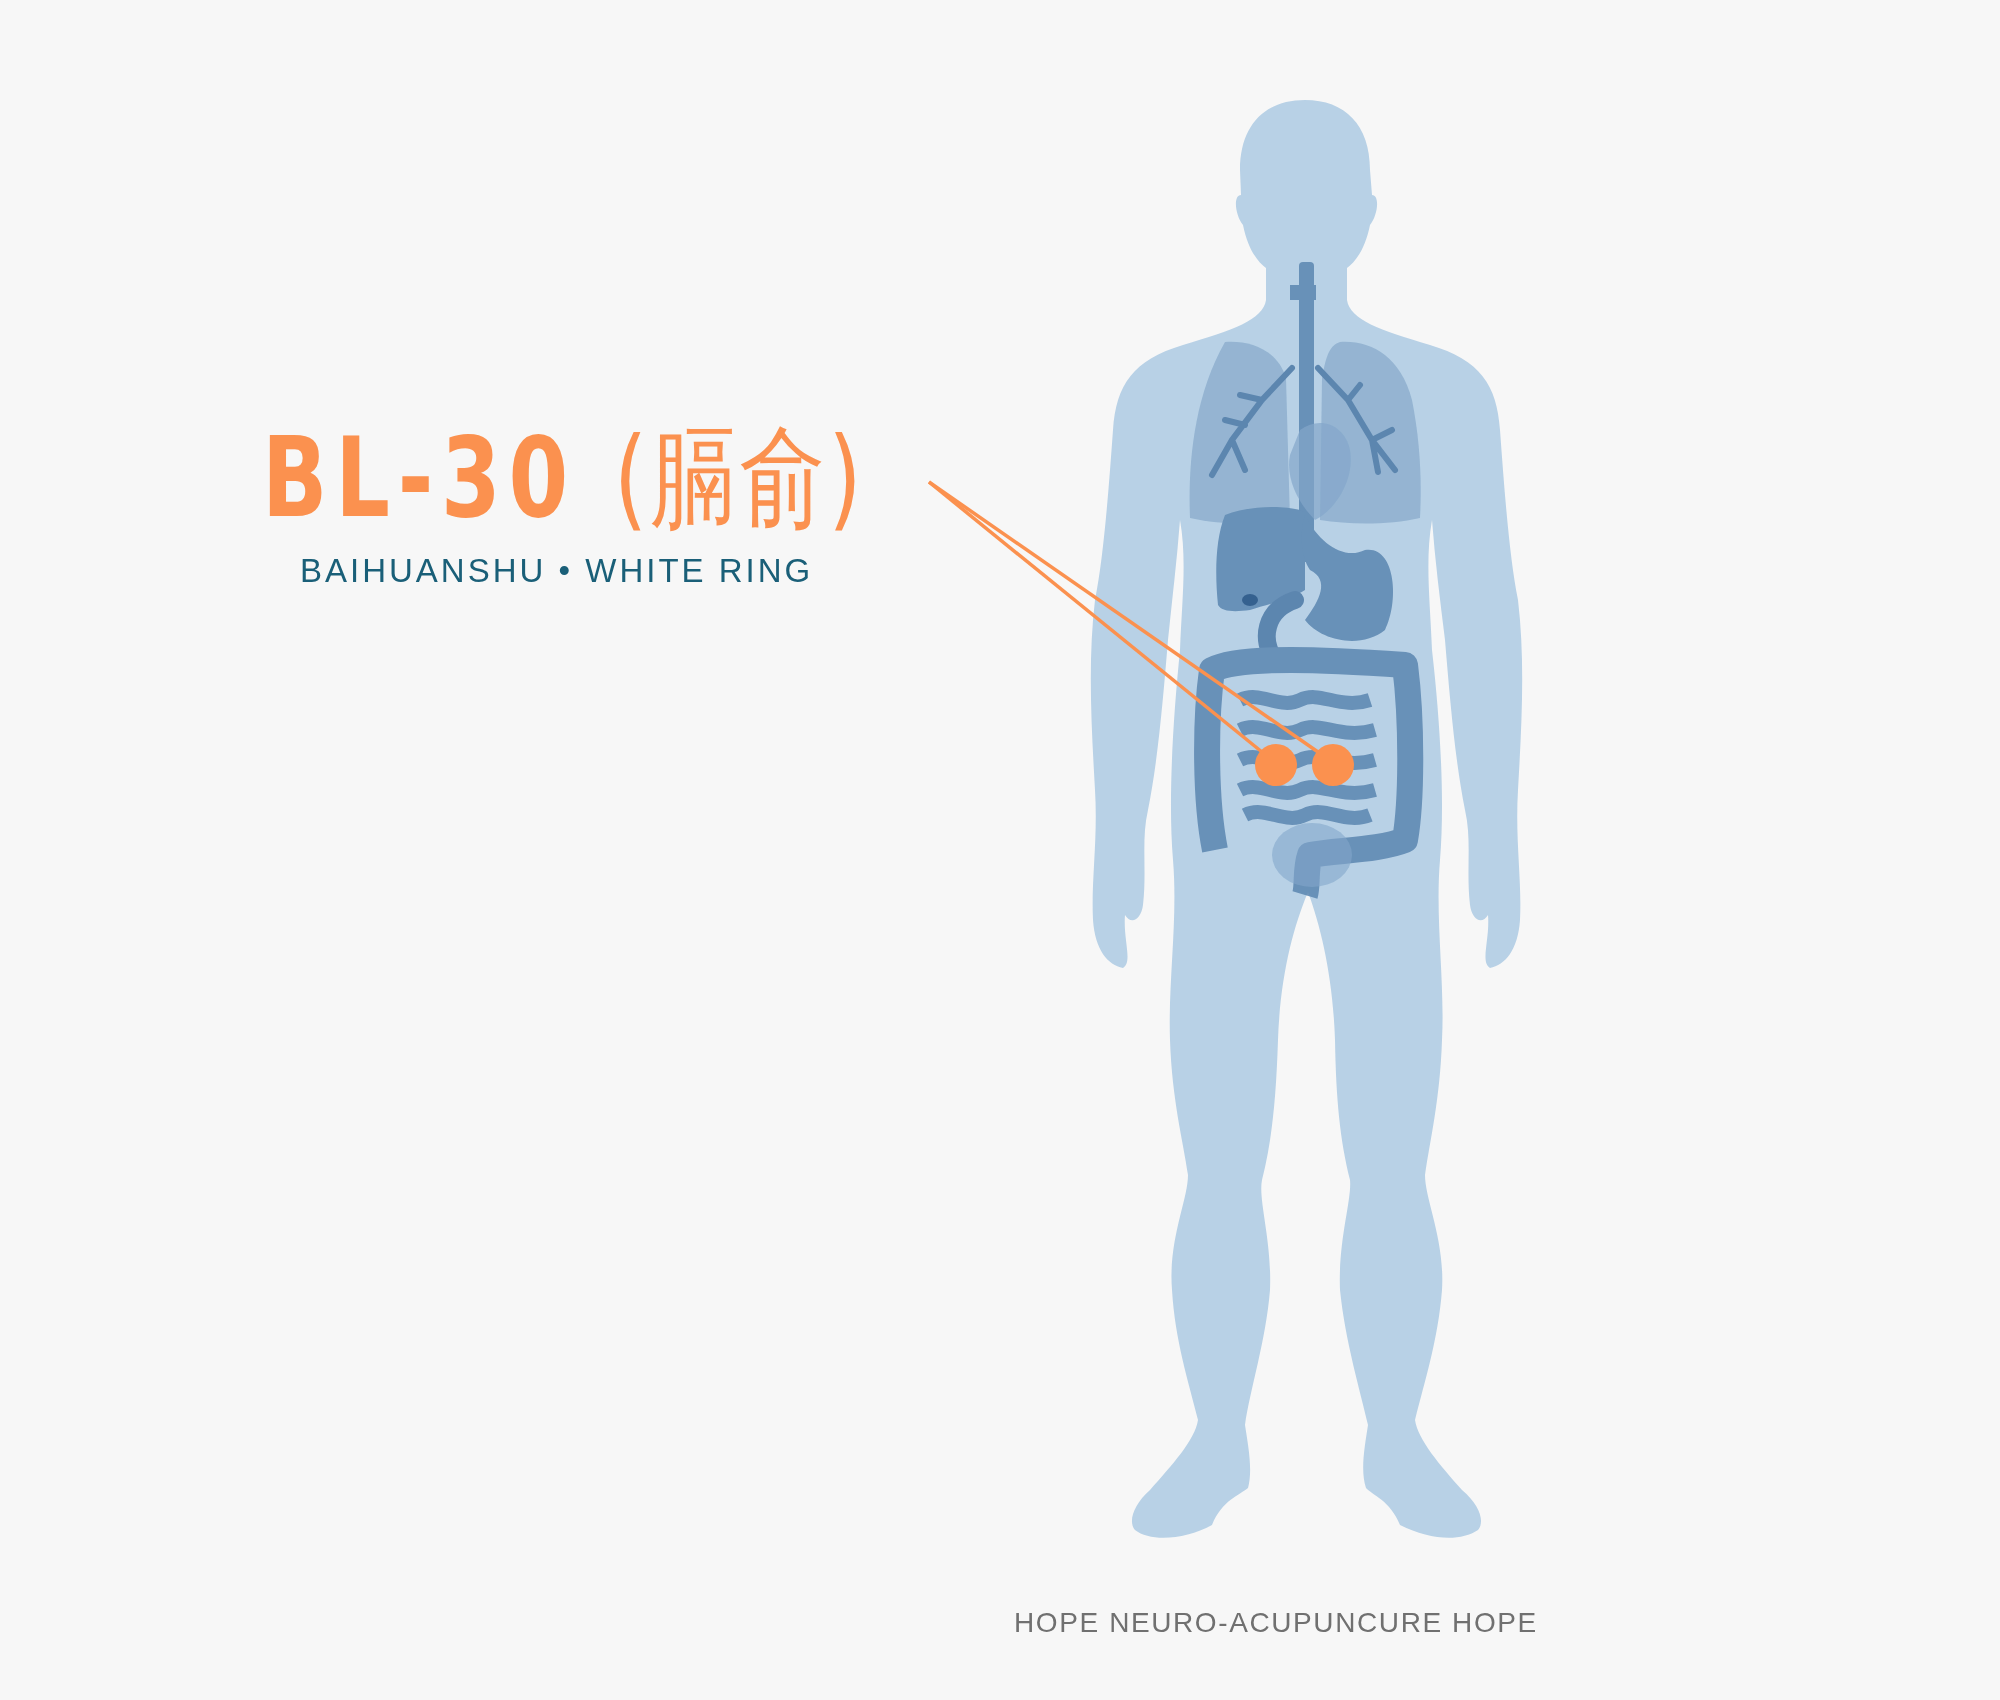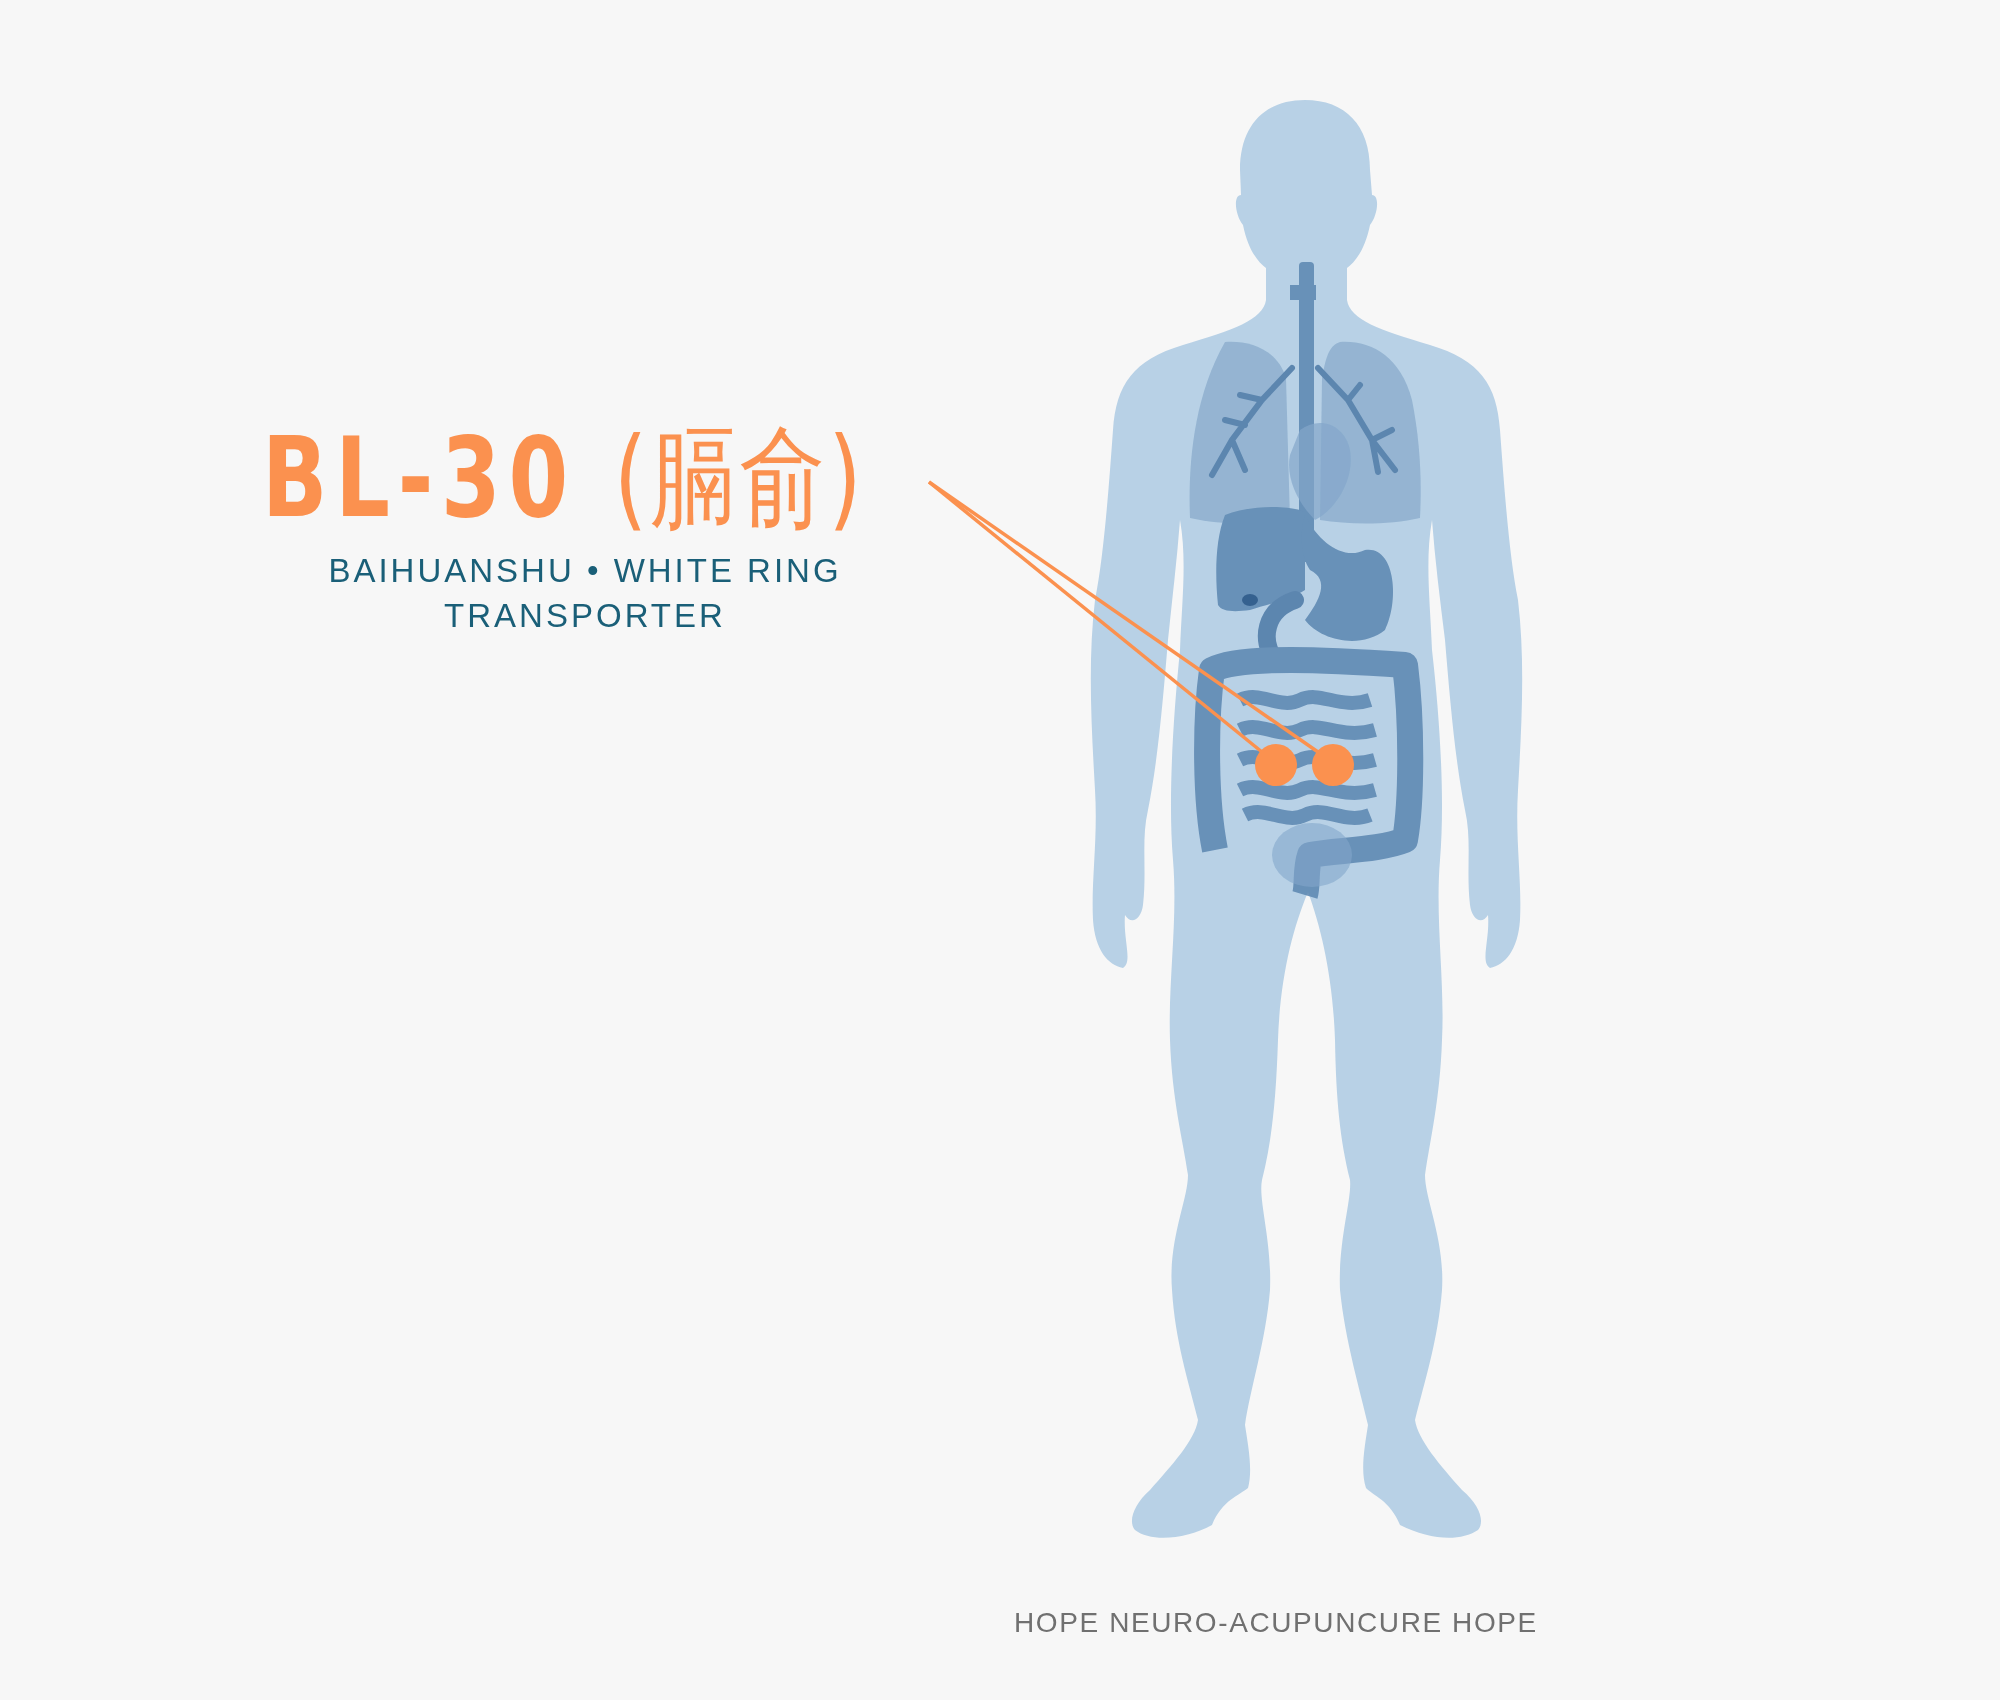--- a/index.html
+++ b/index.html
@@ -11,40 +11,39 @@
   .title {
     position: absolute; left: 262px; top: 418px;
     font-family: "DejaVu Sans", sans-serif; font-weight: bold;
     font-size: 110px; line-height: 120px; color: #fb914f;
     letter-spacing: 10px; white-space: nowrap;
     transform: scaleX(0.78); transform-origin: left top;
   }
   .title .cjk { font-weight: normal; letter-spacing: 4px; }
   .subtitle {
     position: absolute; left: 300px; top: 548px; width: 570px;
-    text-align: center; color: #1a5f78;
+    text-align: left; color: #1a5f78;
     font-size: 33px; line-height: 45px; letter-spacing: 3px;
   }
   .footer {
     position: absolute; left: 1014px; top: 1607px; width: 570px;
     color: #707070; font-size: 28px; letter-spacing: 1.6px; white-space: nowrap;
   }
   svg.figure { position: absolute; left: 0; top: 0; }
 </style>
 </head>
 <body>
 
 <div class="title">
   <span>BL-30</span>
   <span class="cjk">(膈俞)</span>
 </div>
 
 <div class="subtitle">
   <div>BAIHUANSHU • WHITE RING</div>
-  <div>TRANSPORTER</div>
 </div>
 
 <svg class="figure" width="2000" height="1700" viewBox="0 0 2000 1700">
 
   <g fill="#b8d1e6">
 
     <path d="M1305,100 C1345,100 1370,125 1370,170 L1372,195 C1380,195 1378,215 1370,225 C1365,250 1355,262 1347,268 L1347,300 C1350,320 1380,330 1430,345 C1480,360 1497,385 1500,430 C1505,500 1510,560 1518,600 C1525,660 1522,720 1518,790 C1515,840 1522,880 1520,920 C1518,950 1505,965 1490,968 C1480,962 1490,940 1488,915 C1482,925 1472,920 1470,905 C1466,870 1472,840 1465,810 C1455,760 1450,700 1445,640 C1440,600 1435,560 1432,520 C1425,560 1430,600 1432,650 C1440,720 1445,800 1440,860 C1435,920 1445,980 1442,1040 C1440,1100 1430,1140 1425,1175 C1425,1200 1445,1240 1442,1290 C1438,1340 1425,1380 1415,1420 C1418,1440 1440,1465 1462,1490 C1480,1505 1485,1522 1478,1530 C1460,1542 1430,1540 1400,1525 C1390,1500 1372,1495 1366,1488 C1360,1470 1365,1445 1368,1425 C1360,1390 1345,1340 1340,1290 C1338,1240 1352,1200 1350,1180 C1340,1140 1336,1100 1335,1040 C1333,980 1322,930 1308,892 C1292,930 1280,980 1278,1040 C1276,1100 1272,1140 1262,1180 C1258,1200 1272,1240 1270,1290 C1266,1340 1250,1390 1245,1425 C1248,1445 1253,1470 1248,1488 C1240,1495 1222,1500 1212,1525 C1185,1540 1150,1542 1135,1530 C1128,1522 1133,1505 1150,1490 C1172,1465 1195,1440 1198,1420 C1188,1380 1175,1340 1172,1290 C1168,1240 1188,1200 1188,1175 C1183,1140 1172,1100 1170,1040 C1168,980 1178,920 1173,860 C1168,800 1173,720 1180,650 C1182,600 1187,560 1180,520 C1177,560 1172,600 1168,640 C1163,700 1158,760 1148,810 C1141,840 1147,870 1143,905 C1141,920 1131,925 1125,915 C1123,940 1133,962 1123,968 C1108,965 1095,950 1093,920 C1091,880 1098,840 1095,790 C1091,720 1088,660 1095,600 C1103,560 1108,500 1113,430 C1116,385 1133,360 1183,345 C1233,330 1263,320 1266,300 L1266,268 C1258,262 1248,250 1243,225 C1235,215 1233,195 1241,195 L1240,170 C1240,125 1265,100 1305,100 Z"></path>
   </g>
 
   <g opacity="0.85">

